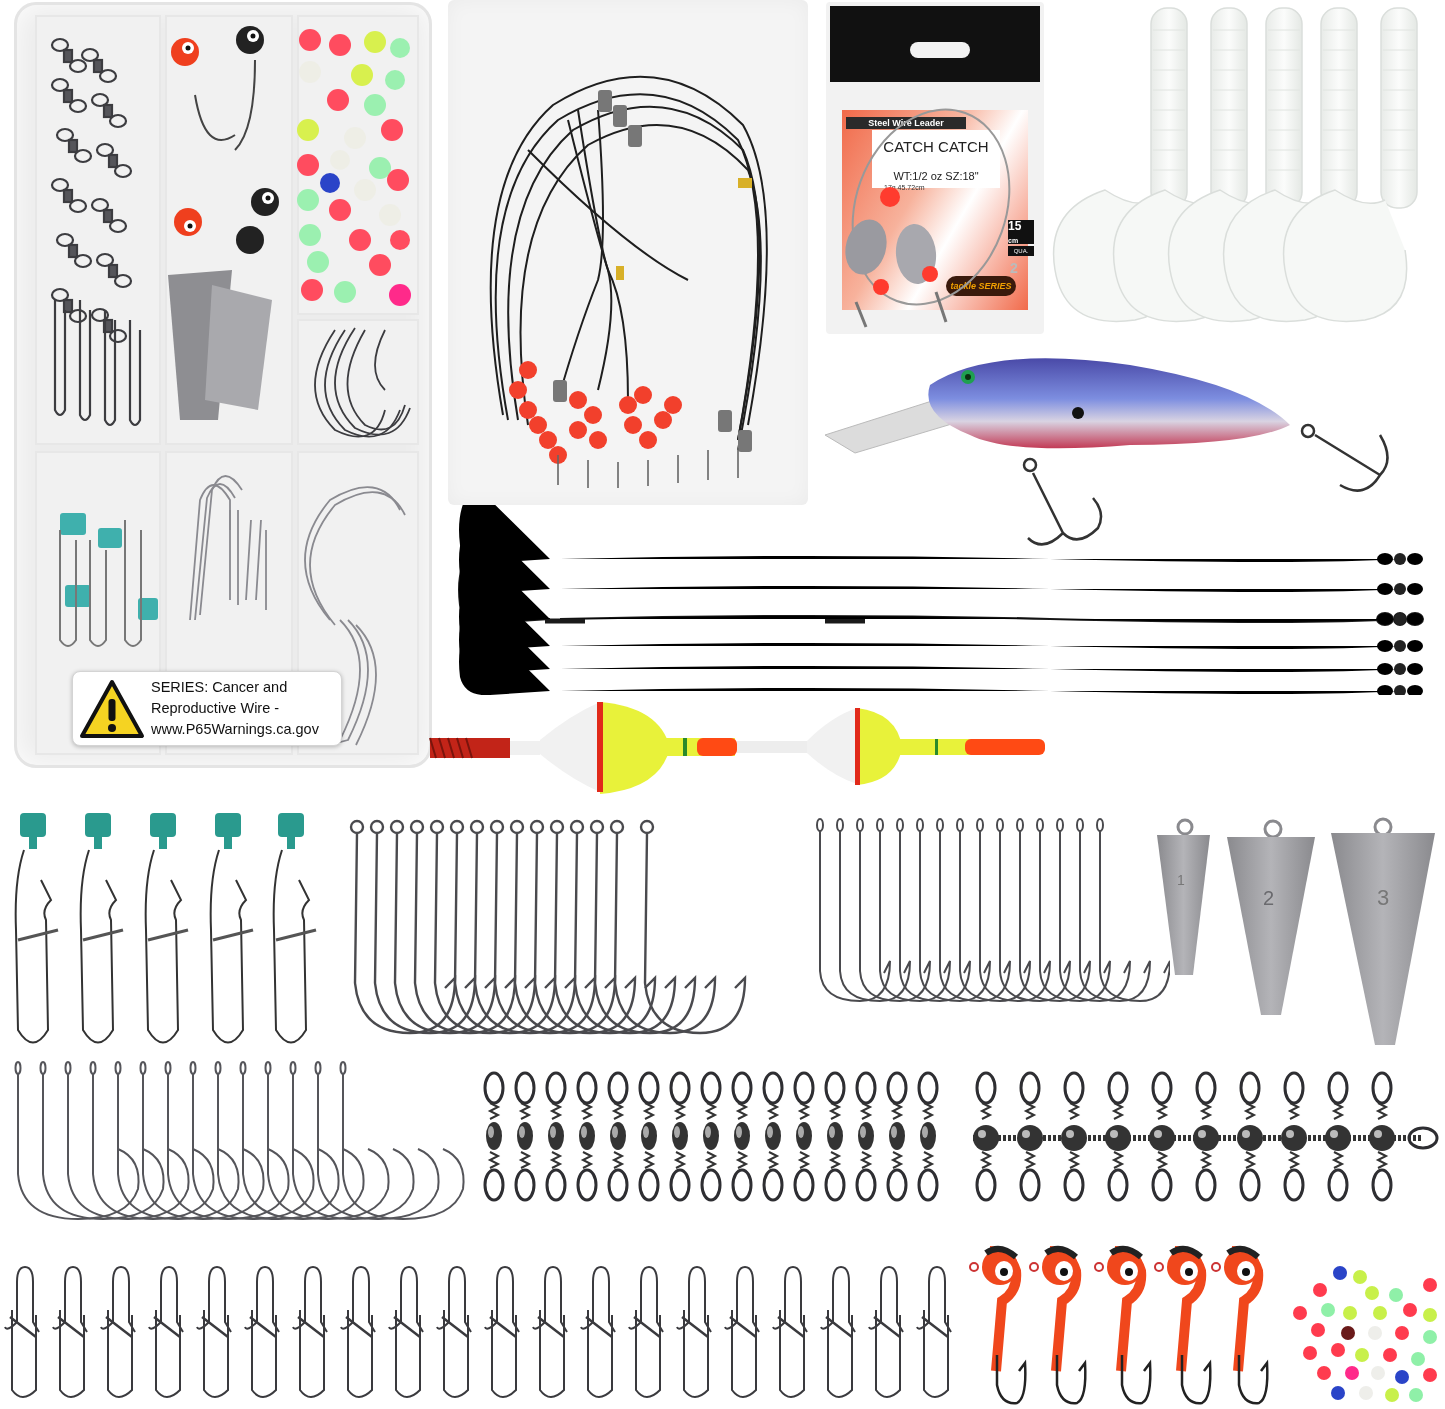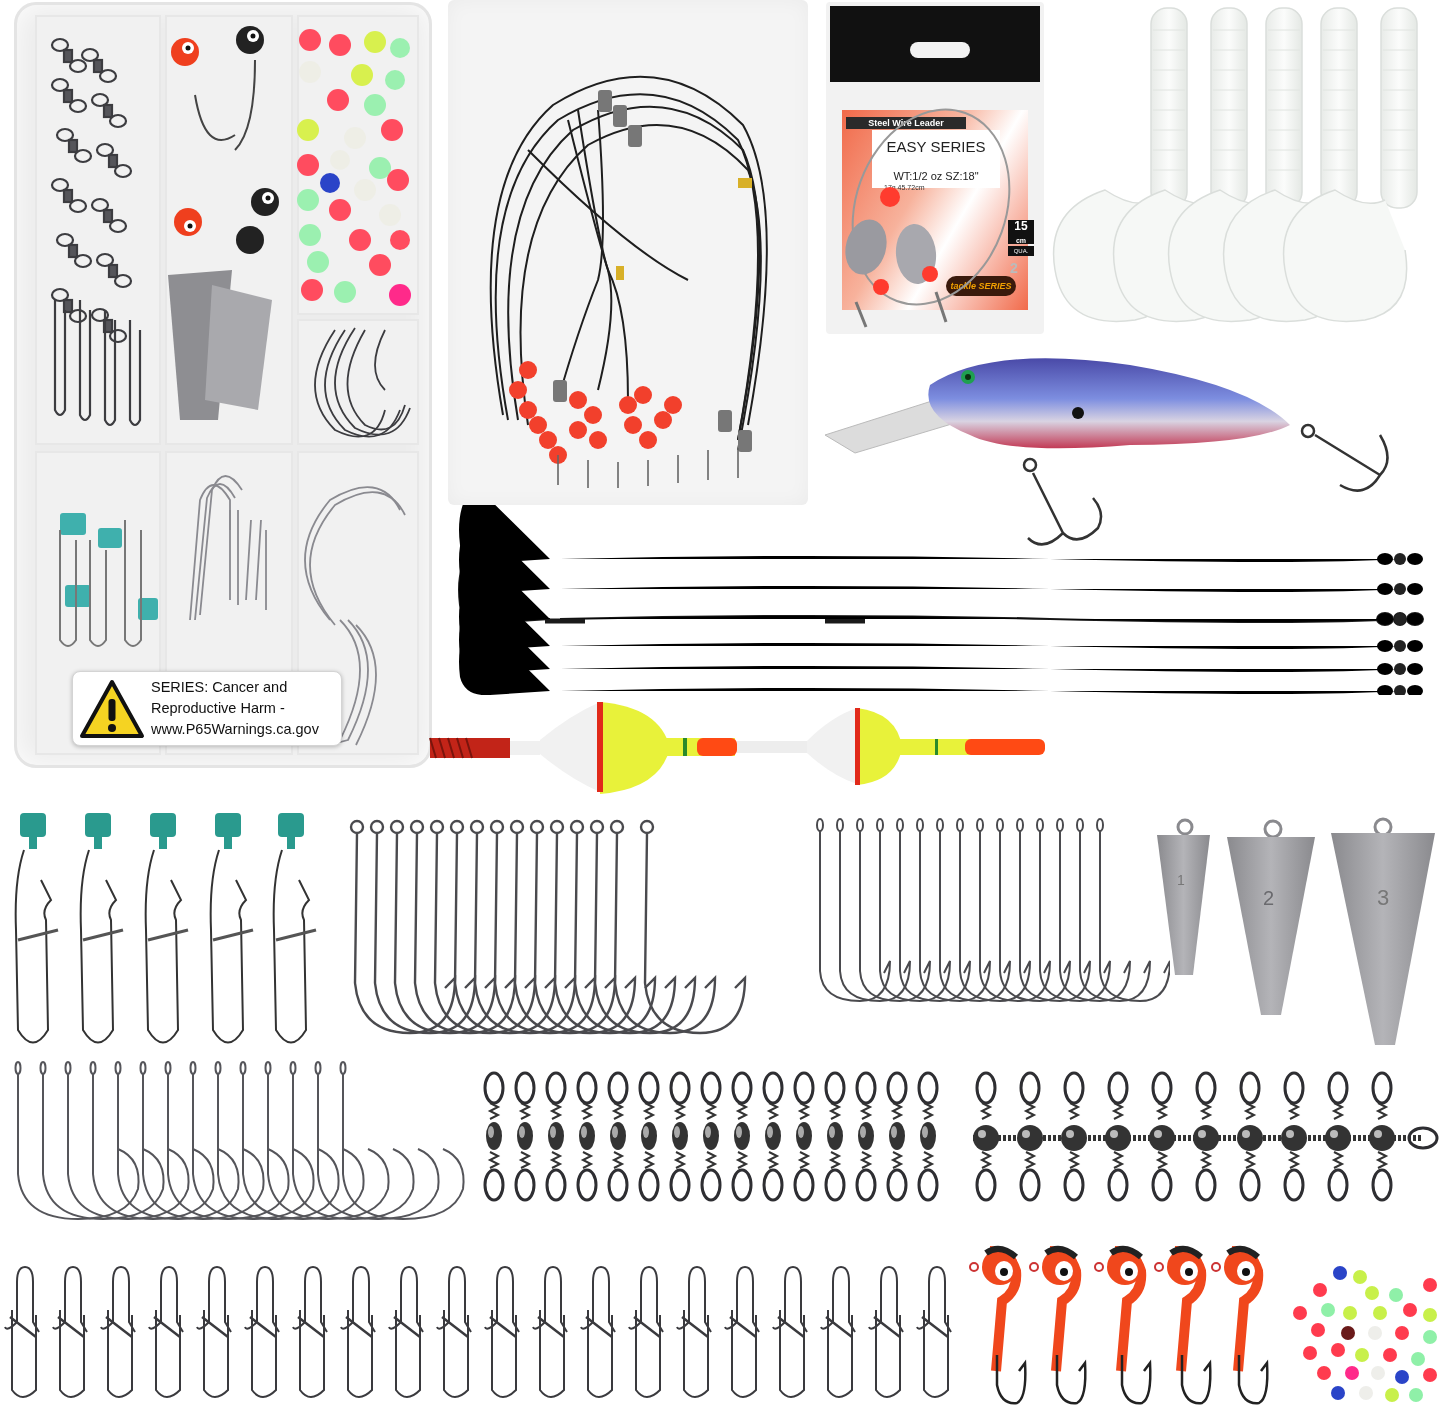--- a/index.html
+++ b/index.html
@@ -21,21 +21,21 @@
   
   .package{left:826px;top:2px;width:218px;height:332px;background:#f2f2f2;border-radius:4px}
   .pkg-header{position:absolute;left:4px;top:4px;width:210px;height:76px;background:#111}
   .pkg-hole{position:absolute;left:80px;top:36px;width:60px;height:16px;border-radius:8px;background:#f2f2f2}
   .pkg-card{position:absolute;left:16px;top:108px;width:186px;height:200px;background:linear-gradient(120deg,#f16a4a 0%,#f7b29c 40%,#fff 60%,#f16a4a 100%)}
   .pkg-strip{position:absolute;left:20px;top:115px;width:120px;height:12px;background:#2a2a2a;color:#fff;font-size:9px;font-weight:bold;line-height:12px;text-align:center}
   .pkg-white{position:absolute;left:46px;top:128px;width:128px;height:58px;background:#fff}
   .pkg-brand{position:absolute;left:46px;top:136px;width:128px;text-align:center;font-size:15px;color:#222}
   .pkg-spec{position:absolute;left:46px;top:168px;width:128px;text-align:center;font-size:11px;color:#222}
   .pkg-spec2{position:absolute;left:58px;top:182px;width:120px;font-size:7px;color:#333}
-  .pkg-badge{position:absolute;left:182px;top:218px;width:26px;height:24px;background:#111;color:#fff;font-size:12px;font-weight:bold;text-align:center;line-height:13px}
+  .pkg-badge{position:absolute;left:182px;top:218px;width:26px;height:24px;background:#111;color:#fff;font-size:12px;font-weight:bold;text-align:left;line-height:13px}
   .pkg-qua{position:absolute;left:182px;top:244px;width:26px;height:10px;background:#111;color:#fff;font-size:6px;text-align:center;line-height:10px}
   .pkg-num{position:absolute;left:184px;top:258px;font-size:14px;color:#bbb;font-weight:bold}
   .pkg-series{position:absolute;left:120px;top:274px;width:70px;height:20px;background:#3a1a0c;border-radius:10px;color:#f0a000;font-size:9px;font-style:italic;font-weight:bold;text-align:center;line-height:20px}
 </style>
 </head>
 <body>
 
 <div class="scene">
 
   <div class="abs tackle-box">
@@ -157,21 +157,21 @@
   </svg>
 
   <div class="warning-label">
     <svg class="warning-tri" viewBox="0 0 66 60">
       <polygon points="33,3 63,57 3,57" fill="#f5d322" stroke="#111" stroke-width="4" stroke-linejoin="round"></polygon>
       <rect x="29.5" y="20" width="7" height="22" rx="3" fill="#111"></rect>
       <circle cx="33" cy="49" r="4" fill="#111"></circle>
     </svg>
     <div class="warning-text">
       <div>SERIES: Cancer and</div>
-      <div>Reproductive Harm -</div>
+      <div>Reproductive Wire -</div>
       <div class="warning-url">www.P65Warnings.ca.gov</div>
     </div>
   </div>
 
   <div class="abs leader-bag"></div>
   <svg class="abs" style="left:448px;top:0" width="360" height="505">
     <g stroke="#1e1e1e" stroke-width="2" fill="none">
       <path d="M60 420 q-40 -220 50 -300 q100 -60 180 20 q40 80 0 300"></path>
       <path d="M70 420 q-35 -210 55 -290 q95 -55 170 20 q35 80 -5 290"></path>
       <path d="M80 425 q-30 -200 60 -280 q90 -50 160 25 q30 80 -10 280"></path>
@@ -214,21 +214,21 @@
     </g>
   </svg>
 
   <div class="abs package">
     <div class="pkg-header">
       <div class="pkg-hole"></div>
     </div>
     <div class="pkg-card"></div>
     <div class="pkg-strip">Steel Wire Leader</div>
     <div class="pkg-white"></div>
-    <div class="pkg-brand">EASY SERIES</div>
+    <div class="pkg-brand">CATCH CATCH</div>
     <div class="pkg-spec">WT:1/2 oz SZ:18"</div>
     <div class="pkg-spec2">17g       45.72cm</div>
     <div class="pkg-badge">
       <span>15</span><br>
       <span style="font-size:7px">cm</span>
     </div>
     <div class="pkg-qua">QUA.</div>
     <div class="pkg-num">2</div>
     <div class="pkg-series">tackle SERIES</div>
     <svg style="position:absolute;left:0;top:0" width="218" height="332">

